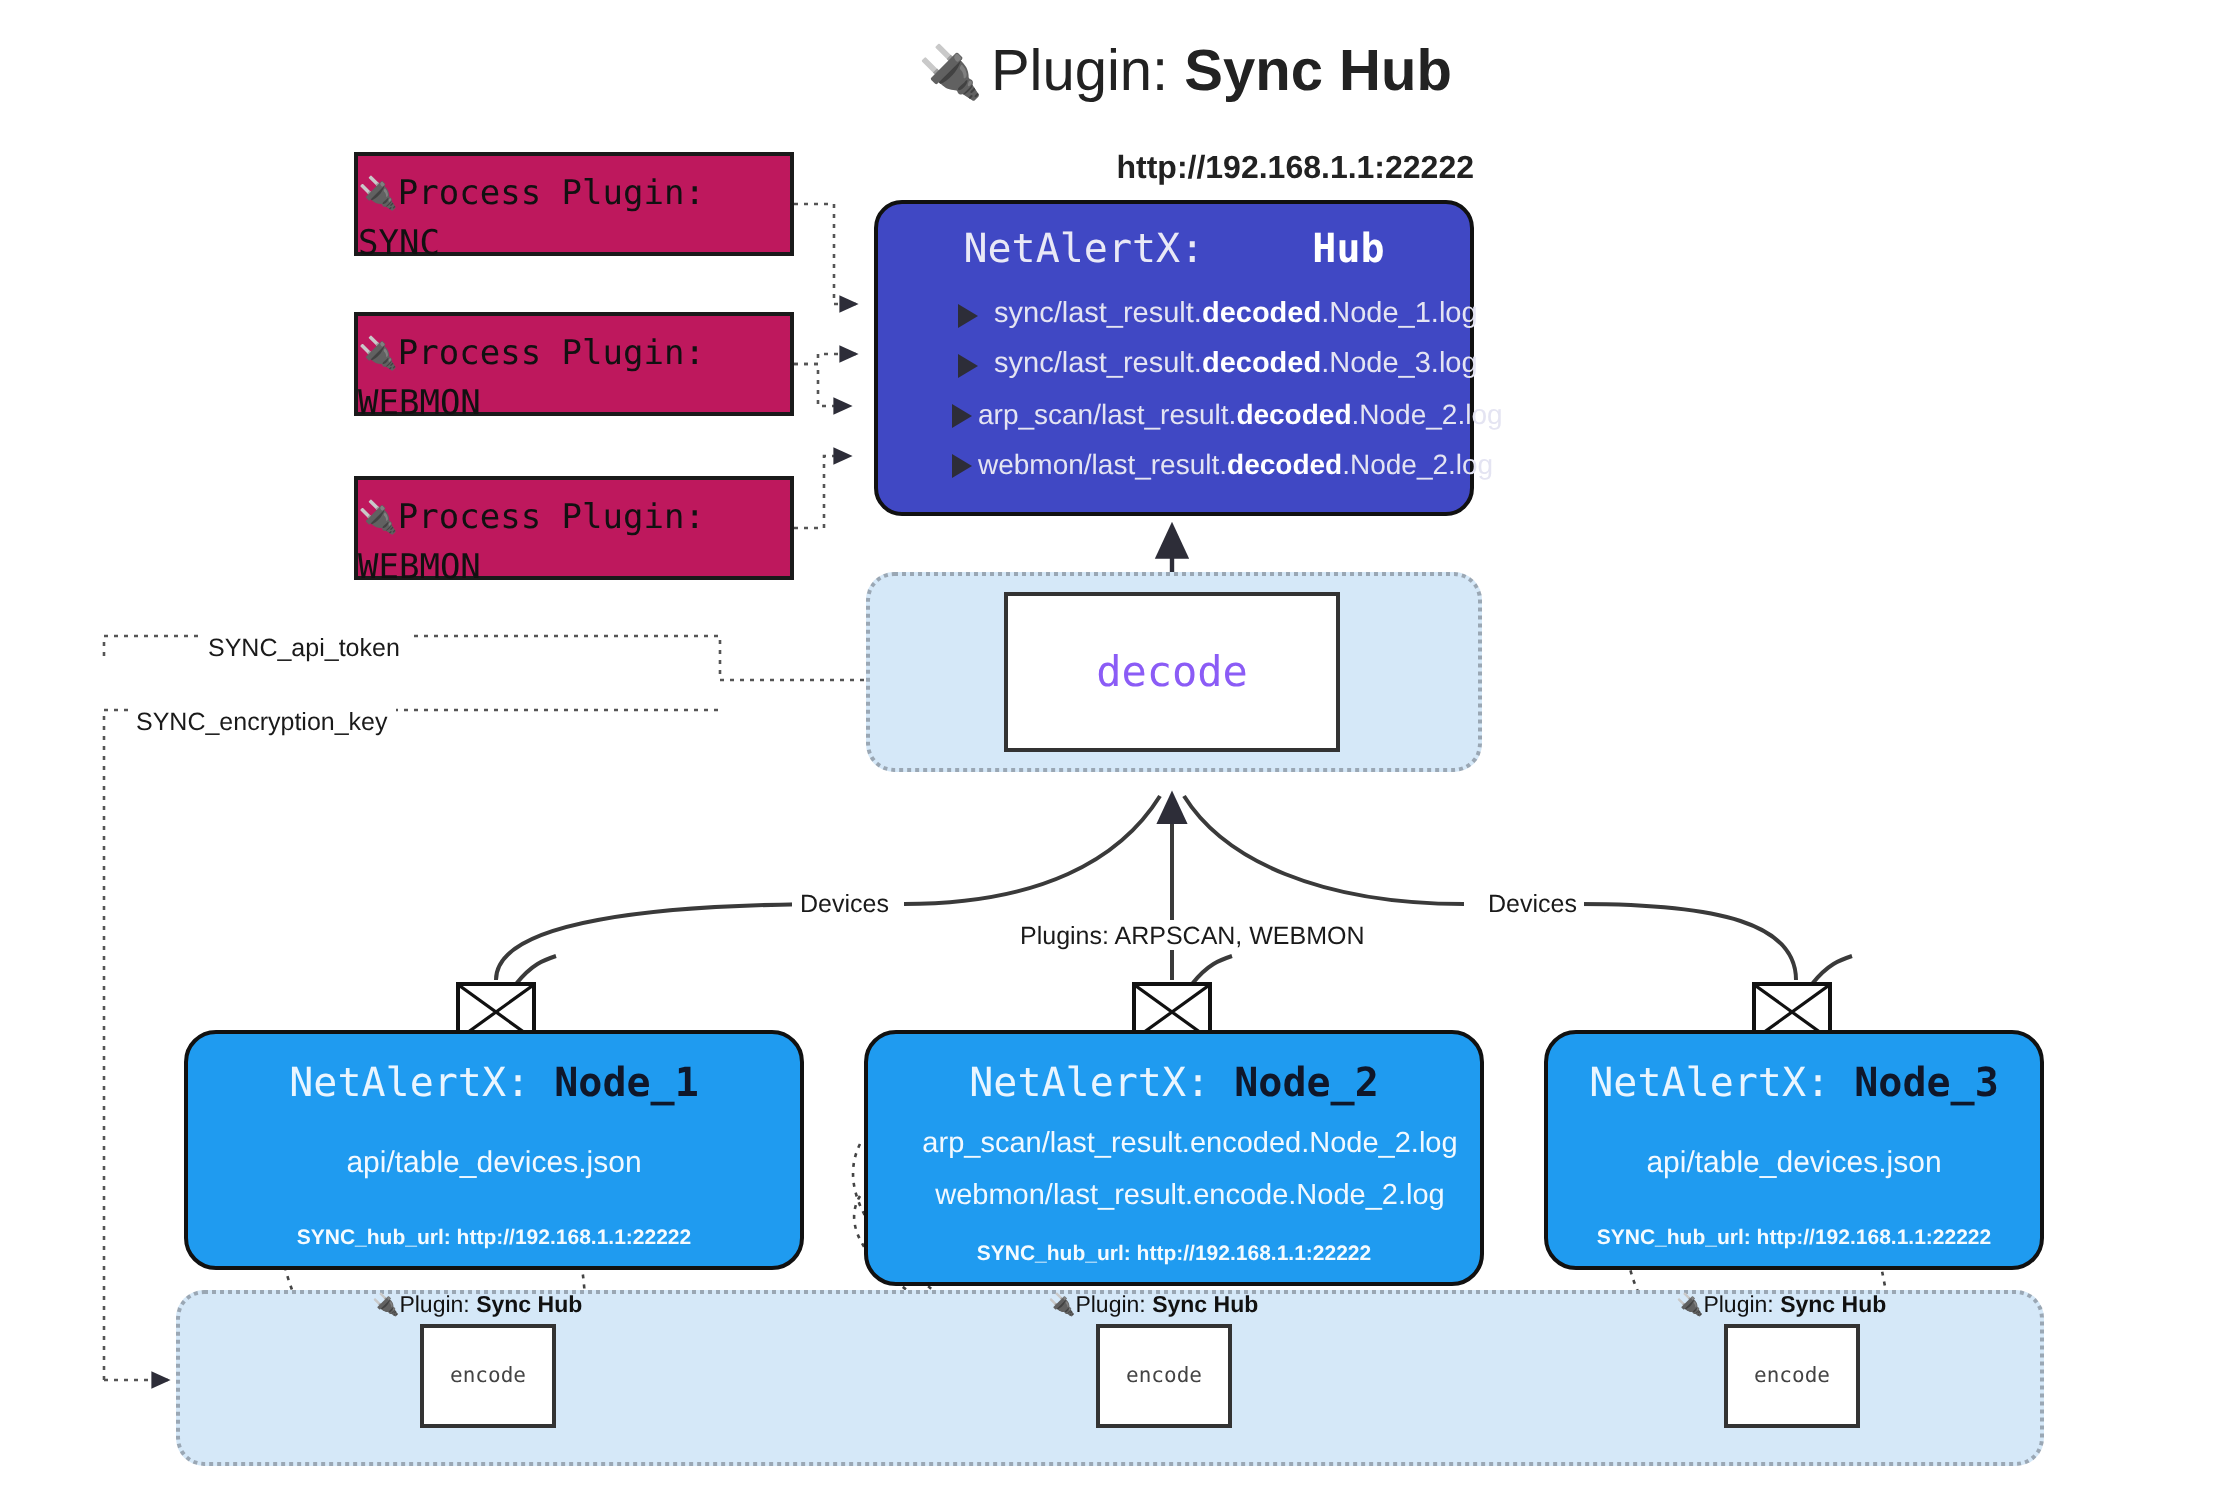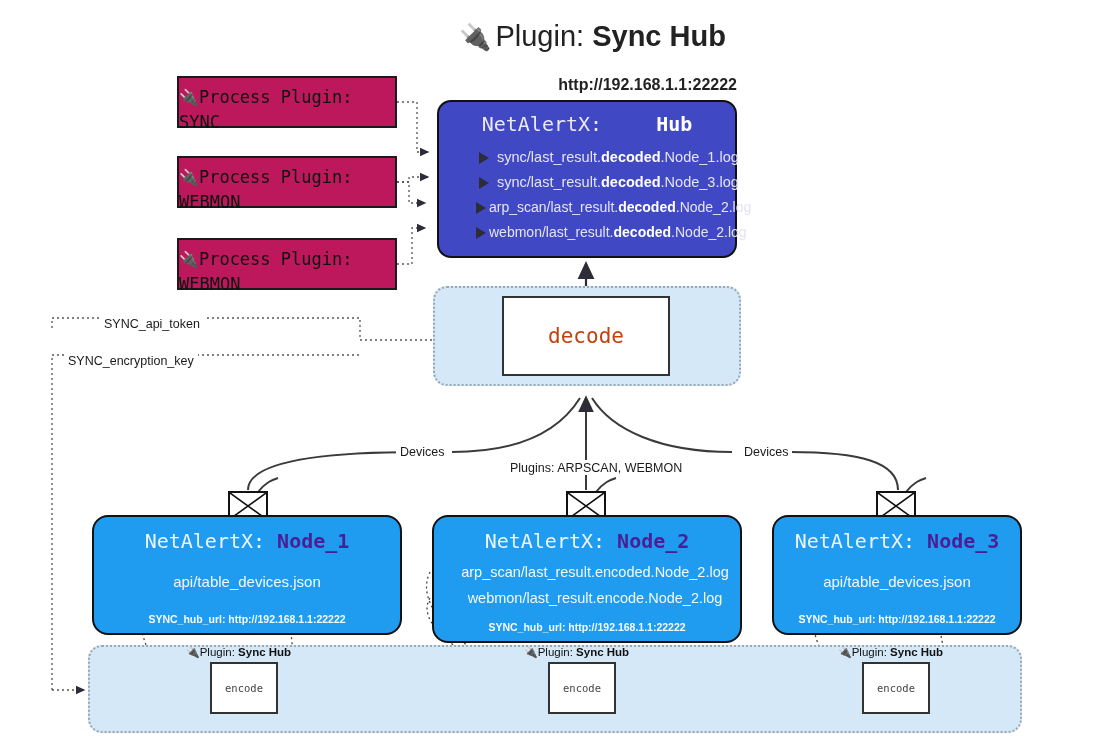--- a/index.html
+++ b/index.html
@@ -59,21 +59,21 @@
   .lbcontainer{
     position:absolute;background:#d5e8f8;border:2px dotted #9aa7b4;
     border-radius:14px;box-sizing:border-box;
   }
   #decode-wrap{left:433px;top:286px;width:308px;height:100px;}
   #bottom-wrap{left:88px;top:645px;width:934px;height:88px;}
 
   .wbox{
     position:absolute;background:#ffffff;border:2px solid #333;
     box-sizing:border-box;display:flex;align-items:center;
-    justify-content:center;color:#c2410c;
+    justify-content:center;color:#8b5cf6;
   }
   #decode{left:502px;top:296px;width:168px;height:80px;font-size:21px;
     font-family:"DejaVu Sans Mono","Liberation Mono",monospace;}
   .encode{width:68px;height:52px;font-size:10.5px;
     font-family:"DejaVu Sans Mono","Liberation Mono",monospace;color:#444;}
   .plugin-tag{
     position:absolute;font-size:11.5px;color:#111;white-space:nowrap;
   }
   .plugin-tag b{font-weight:bold;}
   .plugin-tag .plug{font-size:11px;}
@@ -81,21 +81,21 @@
   
   .node{
     position:absolute;background:#1f9bf0;border:2px solid #111;
     border-radius:16px;box-sizing:border-box;color:#ffffff;text-align:center;
   }
   .node .ntitle{
     margin-top:12px;font-size:20px;
     font-family:"DejaVu Sans Mono","Liberation Mono",monospace;
     color:#eaf5ff;white-space:nowrap;
   }
-  .node .ntitle b{color:#4c1d95;}
+  .node .ntitle b{color:#0f172a;}
   .node .nline{font-size:15px;line-height:26px;color:#f2f9ff;white-space:nowrap;}
   .node .nurl{
     position:absolute;left:0;bottom:8px;width:100%;
     font-size:10.5px;font-weight:bold;color:#f4fbff;
   }
   #node1{left:92px;top:515px;width:310px;height:120px;}
   #node2{left:432px;top:515px;width:310px;height:128px;}
   #node3{left:772px;top:515px;width:250px;height:120px;}
   #node1 .nline{margin-top:16px;}
   #node3 .nline{margin-top:16px;}

